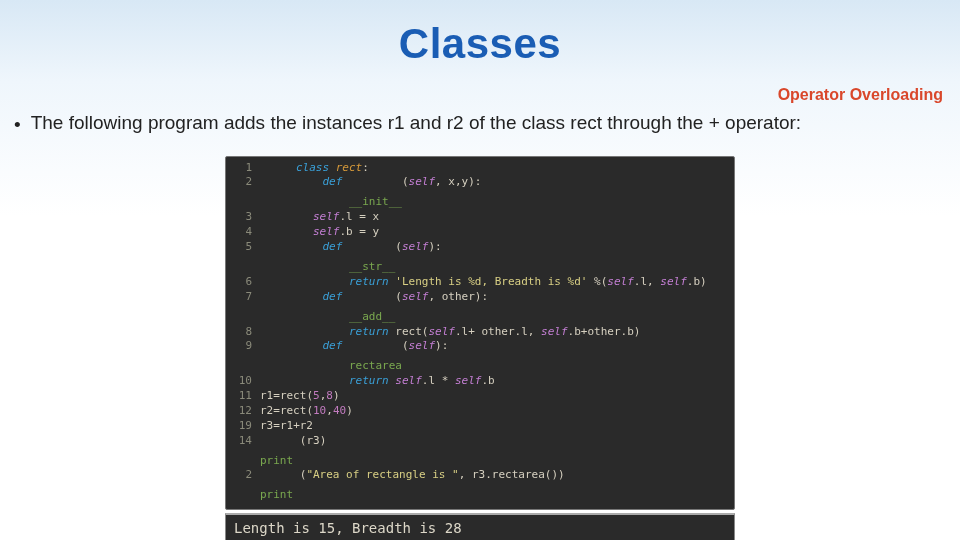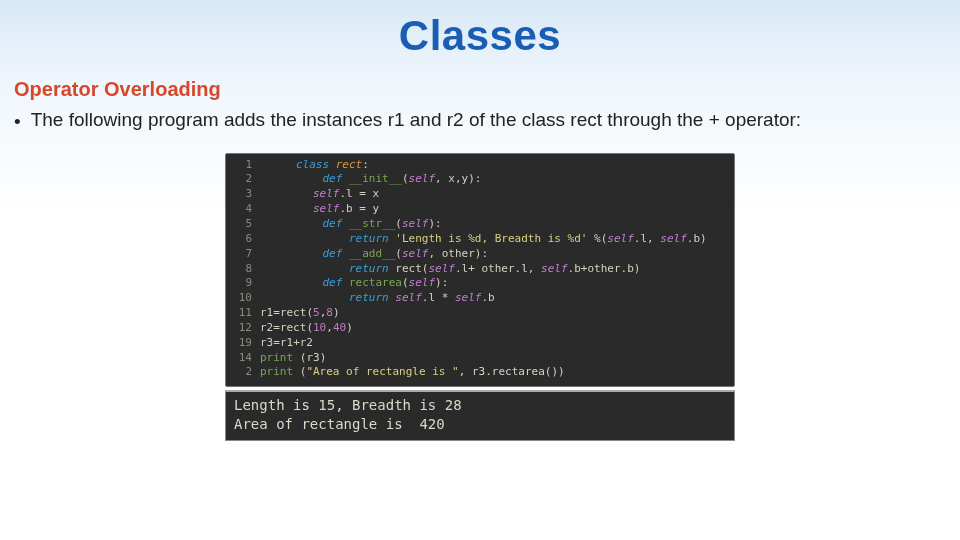--- a/index.html
+++ b/index.html
@@ -9,29 +9,30 @@
     background: linear-gradient(180deg, #d8e8f5 0%, #eff6fc 15%, #ffffff 40%, #ffffff 100%);
     font-family: Verdana, Geneva, sans-serif;
     overflow: hidden;
     position: relative;
   }
   .title {
     text-align: center;
     font-size: 42px;
     font-weight: 700;
     color: #1a5db4;
-    padding-top: 12px;
+    padding-top: 20px;
     font-family: "Trebuchet MS", sans-serif;
     letter-spacing: 0.5px;
   }
   .subheading {
     color: #d9472b;
-    font-size: 20px;
+    font-size: 16px;
     font-weight: 700;
-    margin: 18px 0 6px 14px;
+    margin: 18px 17px 6px 14px;
+    text-align: right;
   }
   .bullet-row {
     display: flex;
     align-items: flex-start;
     margin: 4px 14px 0 14px;
     font-size: 19px;
     color: #222;
     line-height: 1.35;
   }
   .bullet-dot {
@@ -58,21 +59,21 @@
   .ln {
     color: #8a8a7a;
     width: 22px;
     text-align: right;
     margin-right: 8px;
     flex-shrink: 0;
     user-select: none;
   }
   .kw  { color: #3aa0d8; font-style: italic; margin-left: 36px; }
   .def { color: #d79a3a; font-style: italic; }
-  .fn  { color: #7aa84f; }
+  .fn  { color: #7aa84f; margin-top: 20px; }
   .self{ color: #c47fd4; font-style: italic; }
   .str { color: #d8cf84; }
   .num { color: #c27bbf; }
   .op  { color: #d6d0c0; }
   .id  { color: #d6d0c0; }
   .attr{ color: #d6d0c0; }
 
   .output-block {
     background: #2a2a2a;
     border: 1px solid #888;

